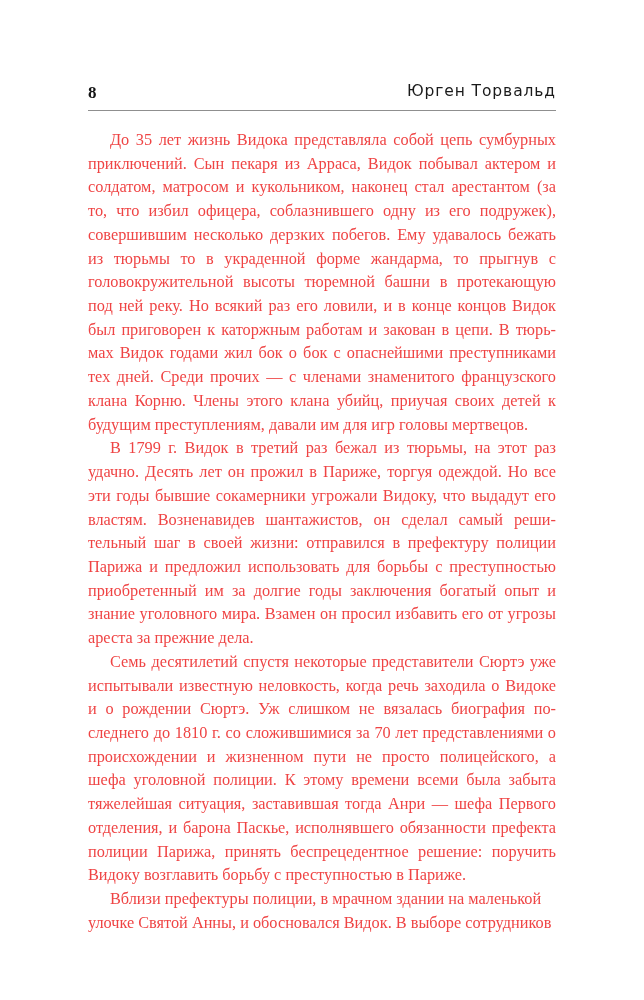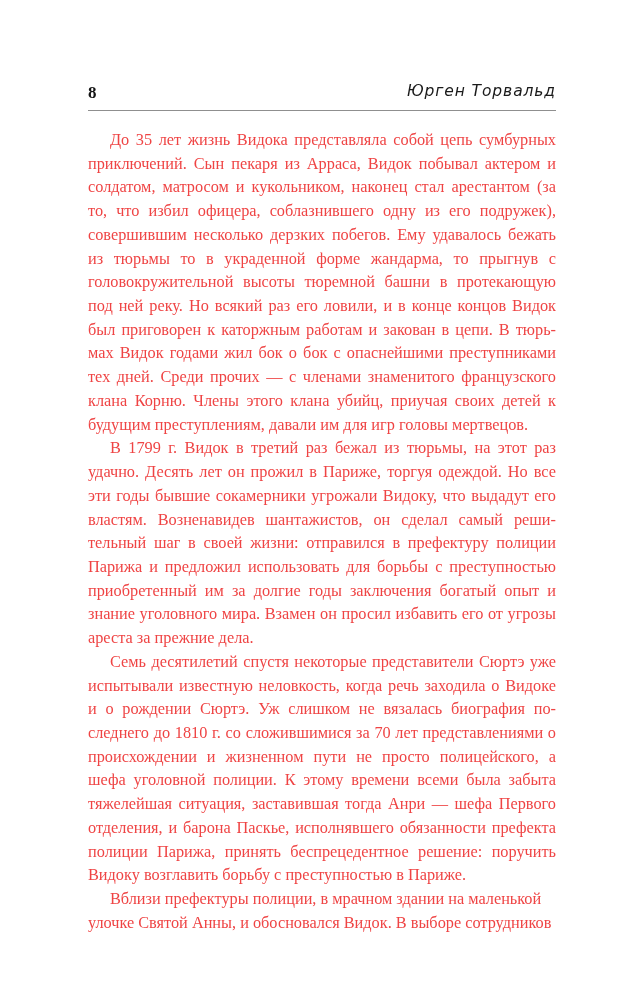--- a/index.html
+++ b/index.html
@@ -31,21 +31,20 @@
     font-family: "Liberation Serif", "DejaVu Serif", serif;
     font-size: 17px;
     font-weight: bold;
     color: #141414;
     line-height: 1;
     letter-spacing: 0.2px;
   }
   .head-author {
     font-family: "DejaVu Sans", "Liberation Sans", sans-serif;
     font-size: 15.5px;
-    font-style: italic;
     font-weight: 400;
     color: #1a1a1a;
     line-height: 1;
     letter-spacing: 0.9px;
     white-space: nowrap;
   }
   .head-rule {
     position: absolute;
     left: 88px;
     right: 88px;

